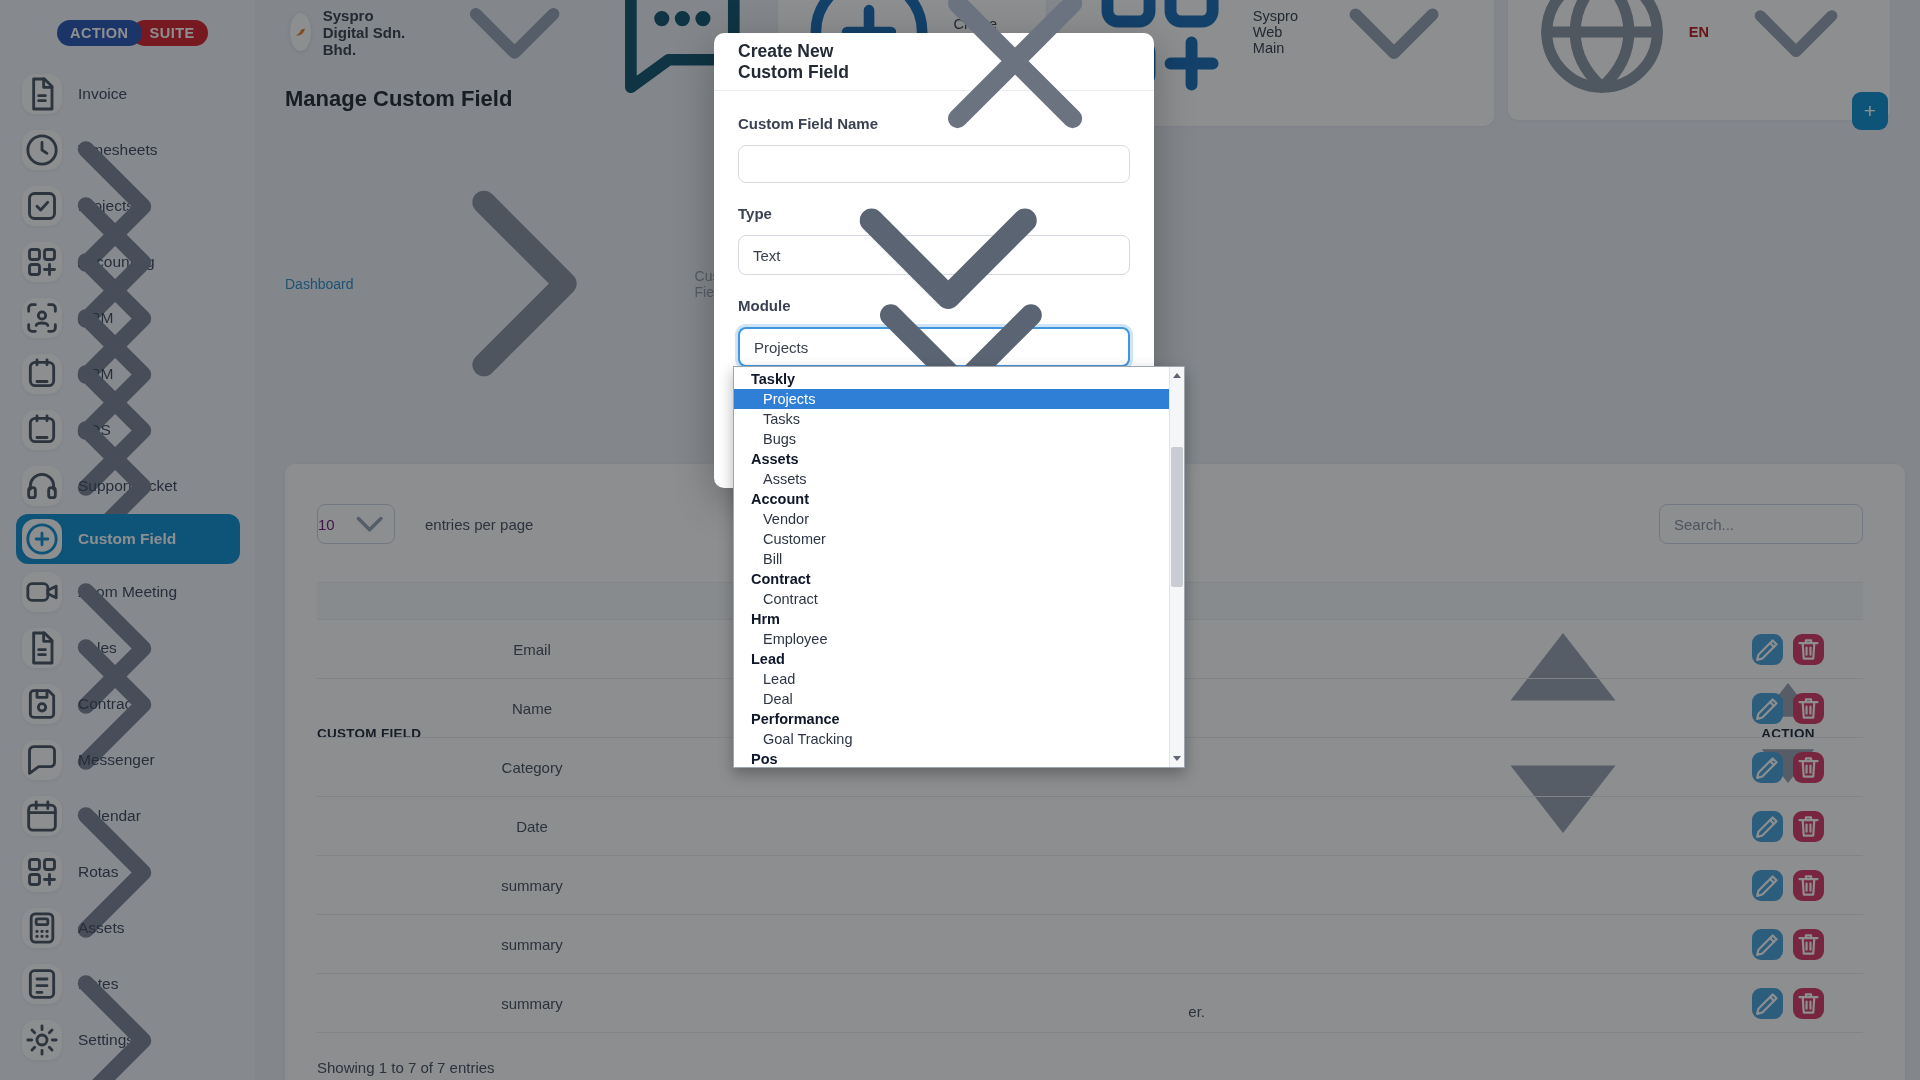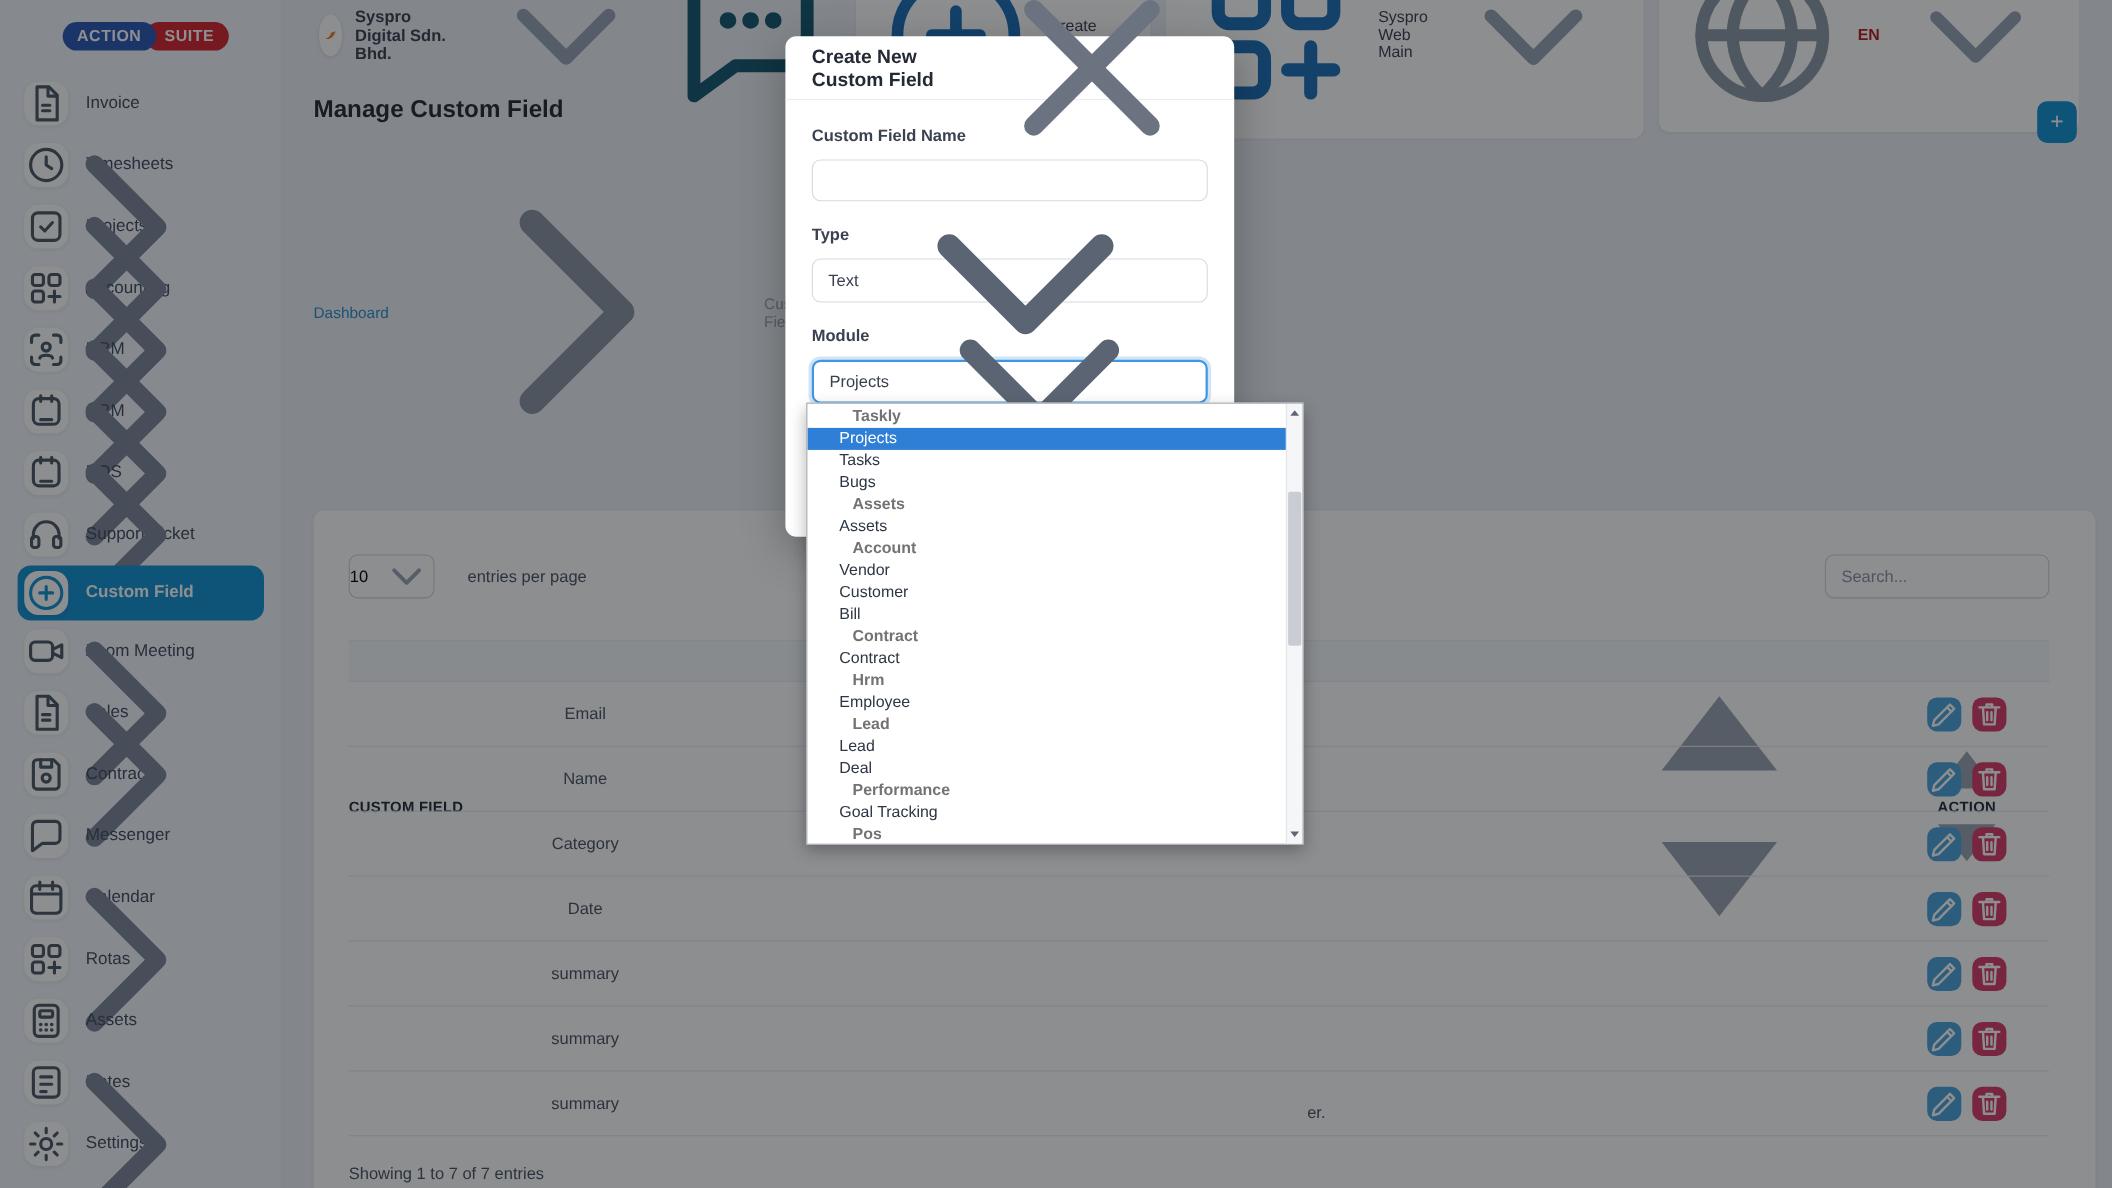--- a/index.html
+++ b/index.html
@@ -61,21 +61,21 @@
     color:#fff; font-size:21px; font-weight:500; display:flex; align-items:center;
     justify-content:center; cursor:pointer; margin-top:6px; }
 
   
   .card { position:relative; margin:18px 15px 0 30px; height:680px; background:#fff;
     border-radius:10px; box-shadow:0 1px 4px rgba(25,39,70,.05);
     padding:40px 42px 0 32px; }
   .controls { display:flex; align-items:center; }
   .pp-select { width:78px; height:40px; border:1px solid #cfd5df; border-radius:8px;
     display:flex; align-items:center; justify-content:center; gap:10px; font-size:15px;
-    color:#000000; cursor:pointer; background:#fff; }
+    color:#701a75; cursor:pointer; background:#fff; }
   .pp-select .caret svg { width:13px; height:13px; }
   .pp-label { margin-left:30px; font-size:15px; color:#4a5363; }
   .search { margin-left:auto; width:204px; height:40px; border:1px solid #cfd5df;
     border-radius:8px; padding:0 14px; font-size:15px; color:#39414f; outline:none;
     font-family:inherit; background:#fff; }
   .search::placeholder { color:#8a93a3; }
 
   .tbl { margin-top:38px; }
   .tr { display:grid; grid-template-columns:430px 1fr 150px; align-items:center;
     position:relative; }
@@ -92,21 +92,21 @@
   .acts { display:flex; align-items:center; justify-content:center; gap:10px; }
   .icon-btn { width:31px; height:31px; border-radius:9px; display:flex; align-items:center;
     justify-content:center; color:#fff; cursor:pointer; border:none; }
   .icon-btn svg { width:15px; height:15px; }
   .icon-btn.edit { background:var(--edit); }
   .icon-btn.del  { background:var(--del); }
   .tbl-foot { margin-top:26px; font-size:15px; color:#4a5363; }
 
   
   .backdrop { position:absolute; inset:0; background:rgba(10,14,20,.47); z-index:40; }
-  .modal { position:absolute; left:714px; top:33px; width:408px; height:455px;
+  .modal { position:absolute; left:714px; top:33px; width:440px; height:455px;
     background:#fff; border-radius:10px; box-shadow:0 12px 40px rgba(0,0,0,.28); z-index:50; }
   .m-head { display:flex; align-items:center; height:58px; padding:0 24px;
     border-bottom:1px solid #e9ecf1; }
   .m-title { font-size:17.5px; font-weight:700; color:#232a34; }
   .m-close { margin-left:auto; color:#6b7280; display:flex; cursor:pointer; }
   .m-close svg { width:17px; height:17px; }
   .m-body { padding:24px; }
   .f-label { font-size:15px; font-weight:600; color:#3a4252; margin-bottom:13px; }
   .f-input { width:100%; height:38px; border:1px solid #d5d9e2; border-radius:8px;
     outline:none; padding:0 12px; font-size:15px; font-family:inherit; }
@@ -115,21 +115,21 @@
     display:flex; align-items:center; padding:0 14px; font-size:15px; color:#39414f;
     cursor:pointer; background:#fff; }
   .f-select .caret { margin-left:auto; color:#5b6472; }
   .f-select.focused { border:2px solid #4096e0; box-shadow:0 0 0 3px rgba(64,150,224,.25); }
 
   
   .select-pop { position:absolute; left:733px; top:366px; width:452px; height:402px;
     background:#fff; border:1px solid #a0a6ad; box-shadow:0 6px 14px rgba(0,0,0,.3);
     z-index:60; overflow:hidden; font-size:14.5px; color:#2d3644; }
   .pop-list { position:absolute; left:0; top:2px; right:15px; }
-  .grp-label { height:20px; line-height:20px; padding-left:17px; font-weight:700; color:#737373;margin-left:24px; }
+  .grp-label { height:20px; line-height:20px; padding-left:17px; font-weight:700; color:#0f172a; }
   .opt { height:20px; line-height:20px; padding-left:29px; cursor:pointer; }
   .opt.sel { background:var(--hl); color:#fff; }
   .pop-scroll { position:absolute; right:0; top:0; bottom:0; width:15px; background:#f5f6f7;
     border-left:1px solid #e2e4e8; }
   .sc-arrow { position:absolute; left:0; width:14px; height:17px; display:flex;
     align-items:center; justify-content:center; }
   .sc-arrow.up { top:0; } .sc-arrow.down { bottom:0; }
   .sc-arrow .tri { width:0; height:0; border-left:4px solid transparent;
     border-right:4px solid transparent; }
   .sc-arrow.up .tri { border-bottom:5px solid #5f6672; }

